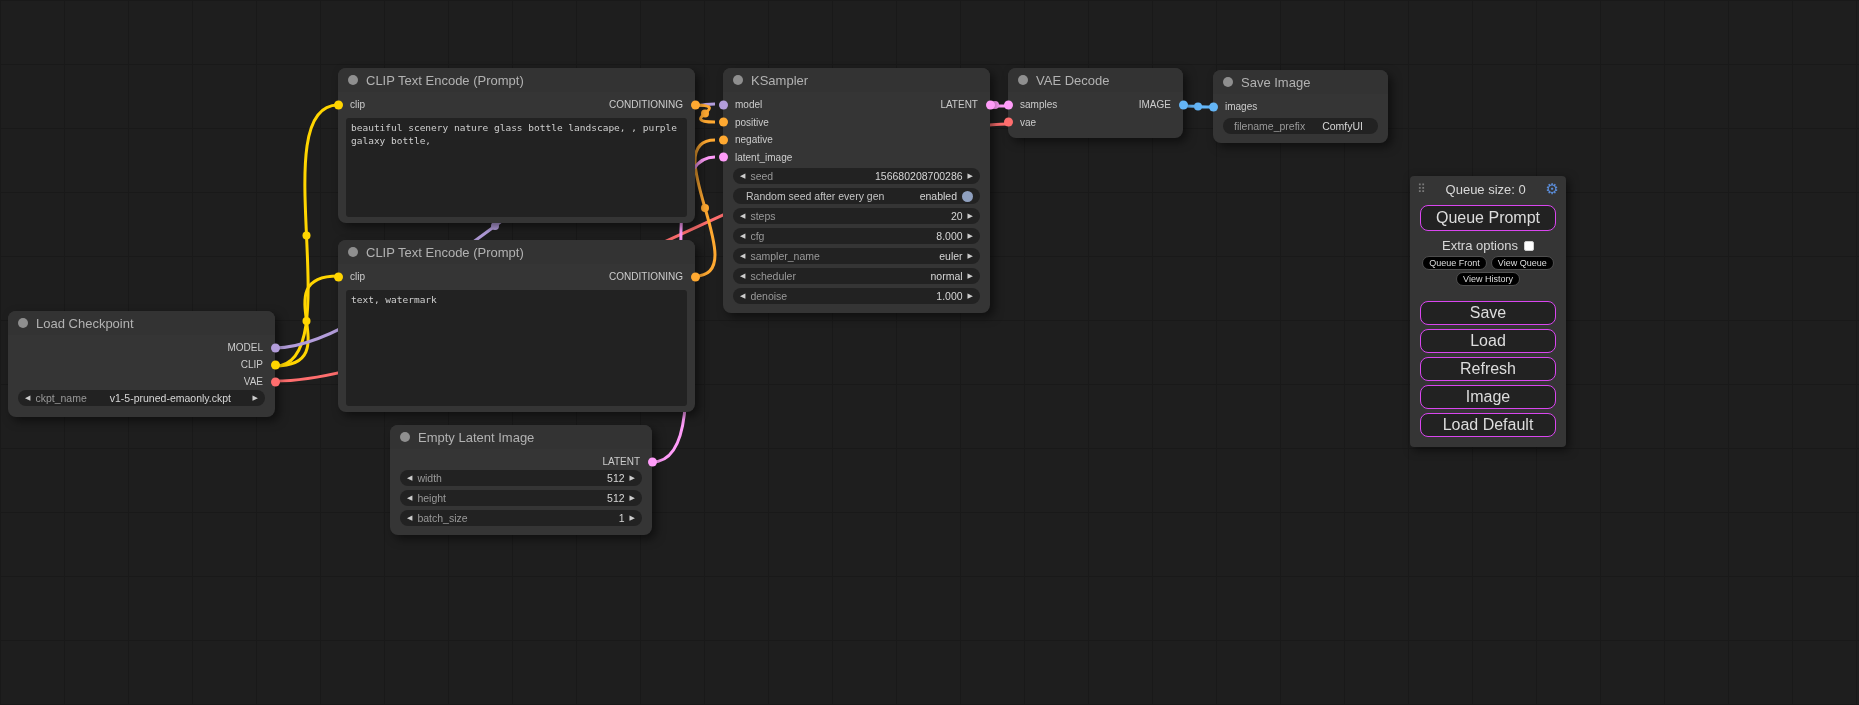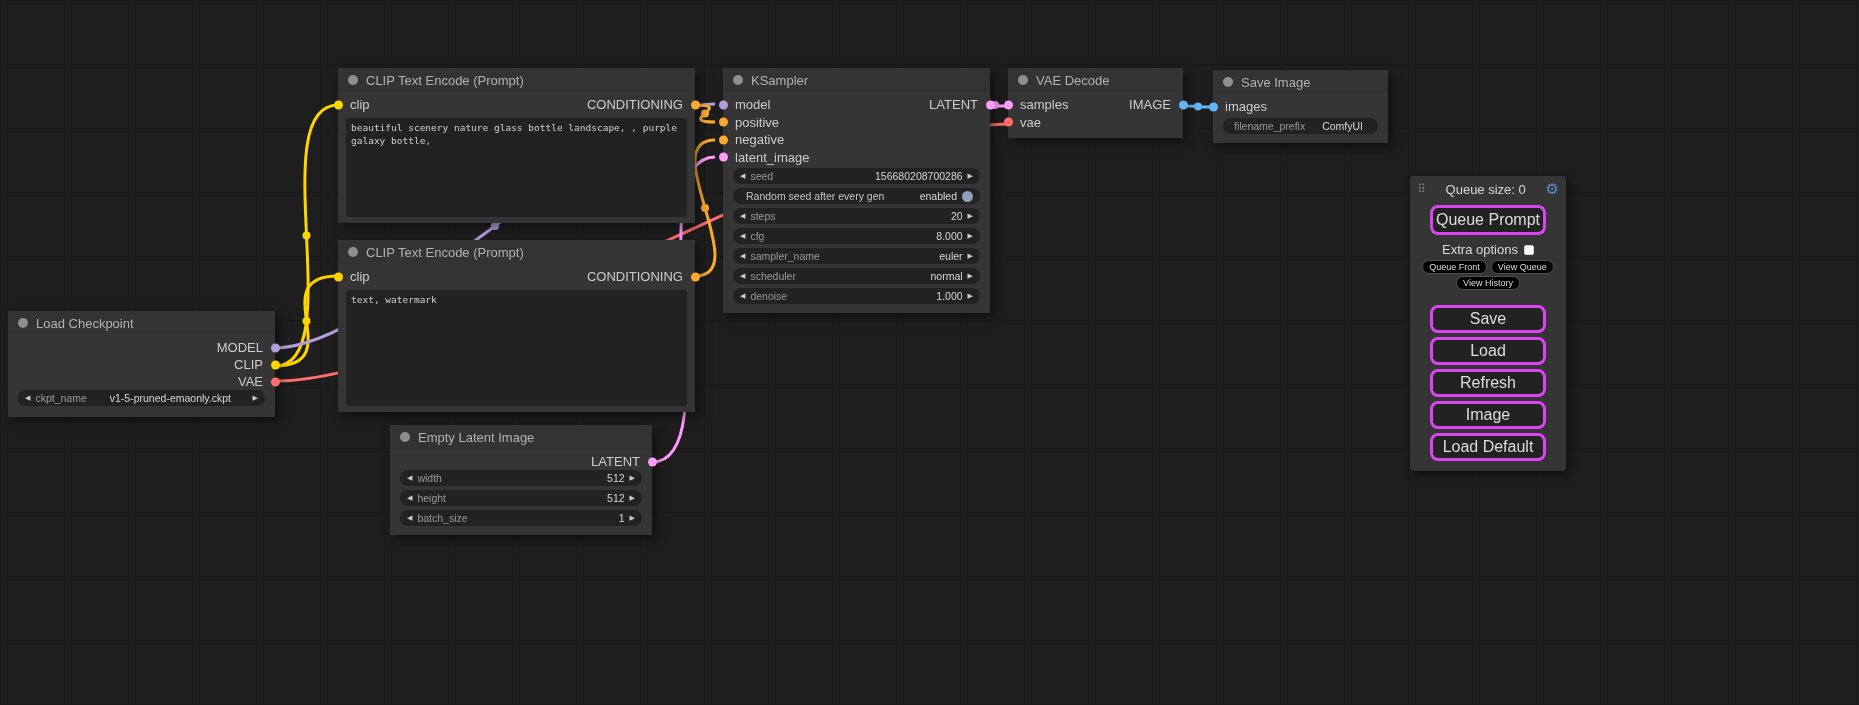--- a/index.html
+++ b/index.html
@@ -14,35 +14,35 @@
     background-image:
       linear-gradient(#191919 1px, transparent 1px),
       linear-gradient(90deg, #191919 1px, transparent 1px);
     background-size:64px 64px;
   }
   svg.wires { position:absolute; left:0; top:0; z-index:1; pointer-events:none; }
 
   
   .node {
     position:absolute; z-index:2;
-    background:#353535; border-radius:0;
+    background:#353535; border-radius:8px;
     box-shadow:4px 4px 10px rgba(0,0,0,.5);
     color:#c8c8c8;
   }
   .node-title {
     height:24px; background:#333333; border-radius:8px 8px 0 0;
     display:flex; align-items:center; gap:8px; padding:0 10px;
     color:#b2b2b2; font-size:13px; white-space:nowrap;
   }
   .collapse-dot { width:10px; height:10px; border-radius:50%; background:#8f8f8f; flex:0 0 auto; }
   .slots { padding-top:4px; }
   .slot-row {
     position:relative; display:flex; align-items:center;
     justify-content:space-between; padding:0 12px;
-    font-size:13px; color:#cccccc;
+    font-size:10px; color:#cccccc;
   }
   .slot-row .in-label { margin-right:auto; }
   .slot-row .out-label { margin-left:auto; }
   .port {
     position:absolute; width:9px; height:9px; border-radius:50%;
     top:50%; transform:translateY(-50%);
   }
   .port.in  { left:-4.5px; }
   .port.out { right:-4.5px; }
 
@@ -70,23 +70,23 @@
     background:#353535; border-radius:4px;
     box-shadow:3px 3px 10px rgba(0,0,0,.55);
     padding-bottom:10px; color:#dddddd;
   }
   .menu-header { display:flex; align-items:center; padding:4px 7px 2px; font-size:13px; }
   .drag { font-family:"DejaVu Sans", sans-serif; color:#7a7a7a; font-size:12px; cursor:move; }
   .queue-size { flex:1; text-align:center; color:#d8d8d8; }
   .gear { font-family:"DejaVu Sans", sans-serif; color:#5b8dd9; font-size:15px; cursor:pointer; }
   button { font-family:"Liberation Sans", sans-serif; cursor:pointer; }
   .btn-big {
-    display:block; width:116px; margin:4px auto 0;
+    display:block; width:136px; margin:4px auto 0;
     background:#222222; color:#dddddd;
-    border:3px solid #d946ef; border-radius:8px;
+    border:1px solid #d946ef; border-radius:8px;
     font-size:16px; padding:2px 0; text-align:center;
   }
   .btn-queue { padding:3px 0; margin-top:5px; }
   .extra-row { display:flex; justify-content:center; align-items:center; gap:6px; font-size:13px; margin:7px 0 3px; color:#d8d8d8; }
   .checkbox { width:10px; height:10px; background:#ffffff; border-radius:2px; border:1px solid #cfcfcf; cursor:pointer; }
   .small-row { display:flex; justify-content:center; gap:4px; margin:2px 0; }
   .btn-small {
     background:#000000; color:#dddddd; border:1px solid #4e4e4e;
     border-radius:8px; font-size:9px; padding:1px 6px;
   }

